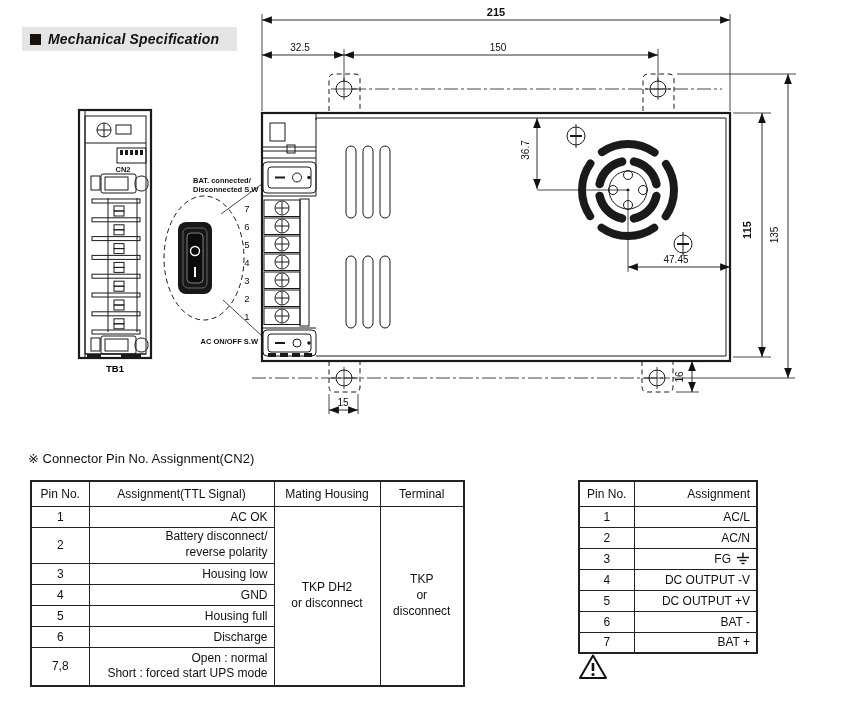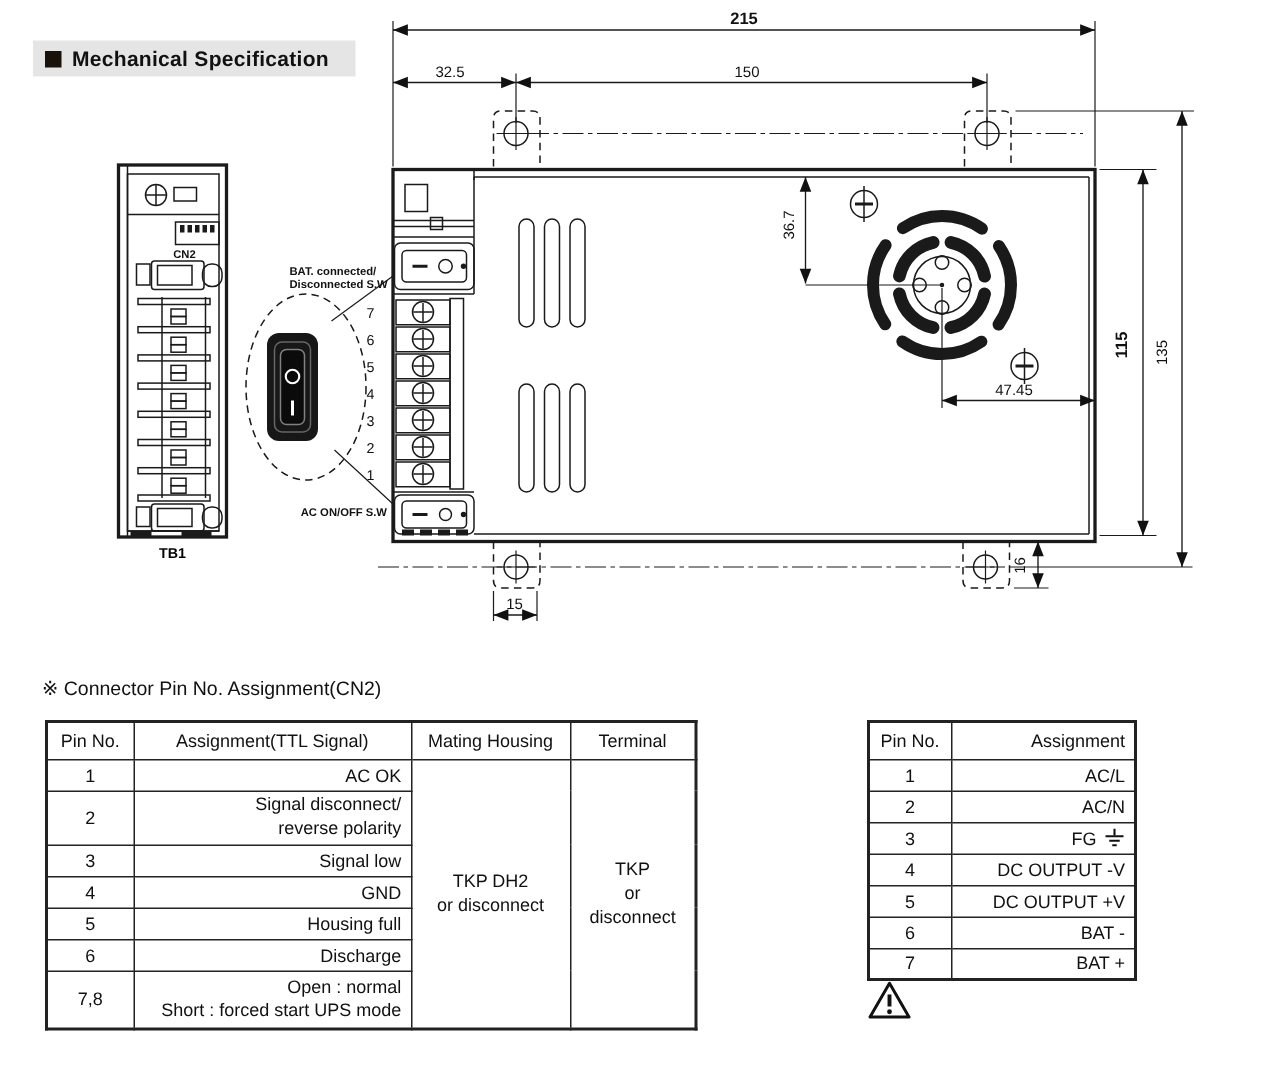--- a/index.html
+++ b/index.html
@@ -2,21 +2,21 @@
 <html><head>
 <meta charset="utf-8">
 <style>
   html,body{margin:0;padding:0;background:#fff;}
   #page{position:relative;width:857px;height:718px;background:#fff;overflow:hidden;
         font-family:"Liberation Sans","DejaVu Sans",sans-serif;color:#111;}
   
   .sec-head{position:absolute;left:22px;top:27px;width:215px;height:24px;background:#e5e5e5;
             display:flex;align-items:center;gap:7px;padding-left:8px;box-sizing:border-box;}
   .sec-head .sq{width:11px;height:11px;background:#1a1208;display:inline-block;}
-  .sec-head .t{font-size:14px;font-weight:bold;letter-spacing:0.2px;}
+  .sec-head .t{font-size:14px;font-weight:bold;letter-spacing:0.2px;font-style:italic;}
   
   #draw{position:absolute;left:0;top:0;}
   .ln{stroke:#1a1a1a;stroke-width:1;fill:none;}
   .ln2{stroke:#1a1a1a;stroke-width:2.2;fill:none;}
   .thin{stroke:#1a1a1a;stroke-width:0.8;fill:none;}
   .dim{stroke:#1a1a1a;stroke-width:0.9;fill:none;}
   .dash{stroke-dasharray:5 3.5;}
   .cdash{stroke-dasharray:14 3 3 3;stroke-width:0.8;}
   .dt{font-size:10px;fill:#111;}
   .db{font-size:11px;font-weight:bold;fill:#111;}
@@ -327,26 +327,26 @@
     <tr style="height:21px">
       <td class="c">1</td>
       <td class="l">AC OK</td>
       <td class="c ml" rowspan="7">TKP DH2
 or disconnect</td>
       <td class="c ml" rowspan="7">TKP
 or disconnect</td>
     </tr>
     <tr style="height:36px">
       <td class="c">2</td>
-      <td class="l ml">Signal disconnect/
+      <td class="l ml">Battery disconnect/
 reverse polarity</td>
     </tr>
     <tr style="height:21px">
       <td class="c">3</td>
-      <td class="l">Signal low</td>
+      <td class="l">Housing low</td>
     </tr>
     <tr style="height:21px">
       <td class="c">4</td>
       <td class="l">GND</td>
     </tr>
     <tr style="height:21px">
       <td class="c">5</td>
       <td class="l">Housing full</td>
     </tr>
     <tr style="height:21px">

